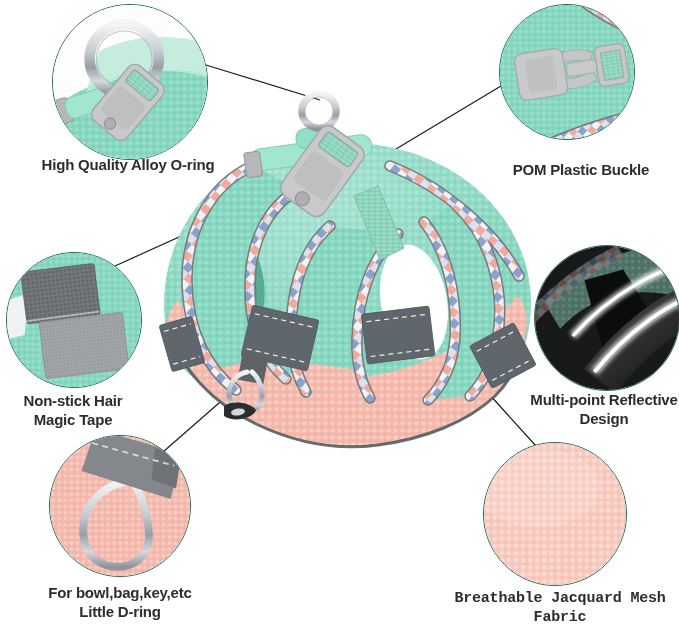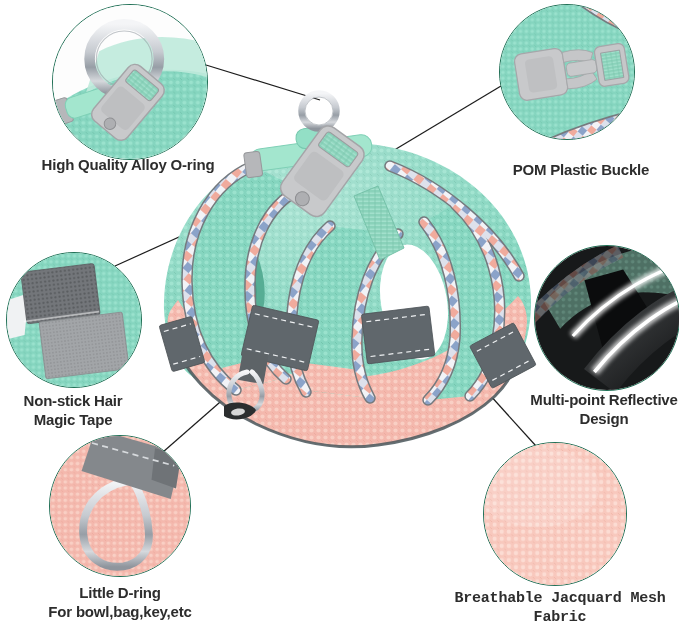--- a/index.html
+++ b/index.html
@@ -296,19 +296,19 @@
     <div>Non-stick Hair</div>
     <div>Magic Tape</div>
   </div>
 
   <div class="label" id="t-reflect">
     <div>Multi-point Reflective</div>
     <div>Design</div>
   </div>
 
   <div class="label" id="t-dring">
+    <div>For bowl,bag,key,etc</div>
     <div>Little D-ring</div>
-    <div>For bowl,bag,key,etc</div>
   </div>
 
   <div class="label" id="t-mesh">Breathable Jacquard Mesh Fabric</div>
 
 </div>
 
 </body></html>

